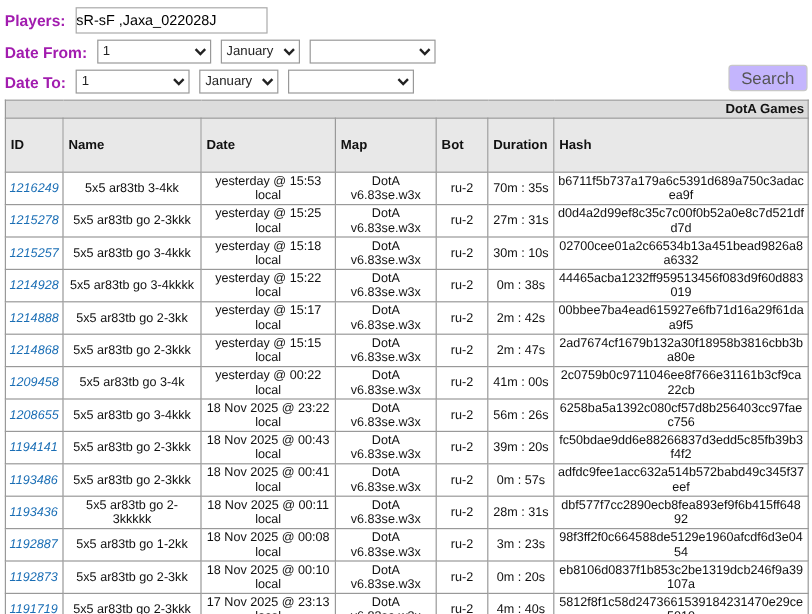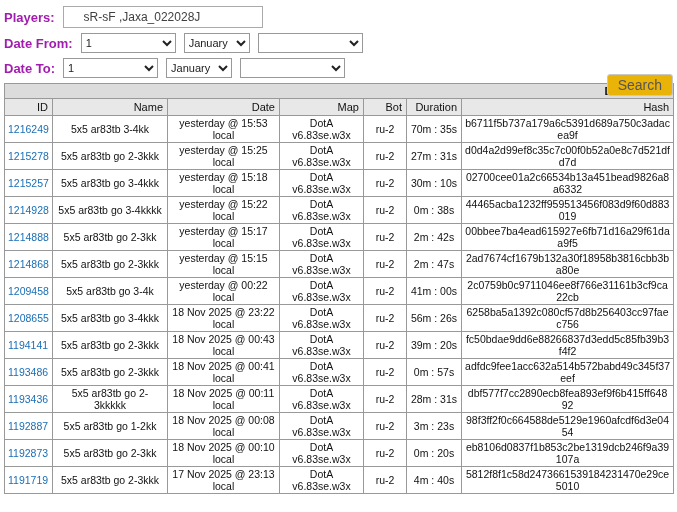--- a/index.html
+++ b/index.html
@@ -25,49 +25,48 @@
   .form-label {
     font-weight: bold;
     font-size: 13px;
     color: #a21caf;
     white-space: nowrap;
   }
   .players-input {
     width: 158px;
     height: 18px;
     font-size: 12px;
-    padding: 1px 20px;
+    padding: 1px 0;
     border: 1px solid #aaa;
-    color: #404040;
+    color: #000000;
     font-family: "Liberation Sans", sans-serif;
   }
   select {
     height: 20px;
     font-size: 11px;
     border: 1px solid #999;
     background: #fff;
     color: #222;
     font-family: "Liberation Sans", sans-serif;
   }
   .sel-day   { width: 95px;  }
   .sel-month { width: 66px;  }
   .sel-year  { width: 105px; }
   .search-button {
     position: absolute;
     top: 54px;
     right: 4px;
     font-size: 14px;
     color: #555;
-    background: #eab308;
+    background: #c4b5fd;
     border: 1px solid #c8c8c8;
     border-radius: 3px;
     padding: 2px 10px;
     cursor: pointer;
     font-family: "Liberation Sans", sans-serif;
-    margin-top: 20px;
   }
   table.games {
     width: 669px;
     border-collapse: collapse;
     table-layout: fixed;
     margin-top: 4px;
     font-size: 10.5px;
     color: #111;
   }
   table.games th, table.games td {
@@ -79,32 +78,33 @@
   }
   th.table-title {
     background: #dcdcdc;
     text-align: right;
     font-size: 11px;
     font-weight: bold;
     padding: 2px;
   }
   tr.header-row th {
     background: #e8e8e8;
-    text-align: right;
+    text-align: left;
     font-size: 11px;
-    font-weight: normal;
-    padding: 2px 4px;
+    font-weight: bold;
+    padding: 16px 4px;
   }
   td.col-id   { text-align: left; }
   td.col-name, td.col-date, td.col-map, td.col-bot, td.col-duration, td.col-hash {
     text-align: center;
   }
   td.col-id a {
     color: #1a6eb5;
     text-decoration: none;
+    font-style: italic;
   }
   tbody td { height: 15px; }
 </style>
 </head>
 <body>
 
 <div class="page">
 
   <div class="form-row">
     <span class="form-label">Players:</span>

